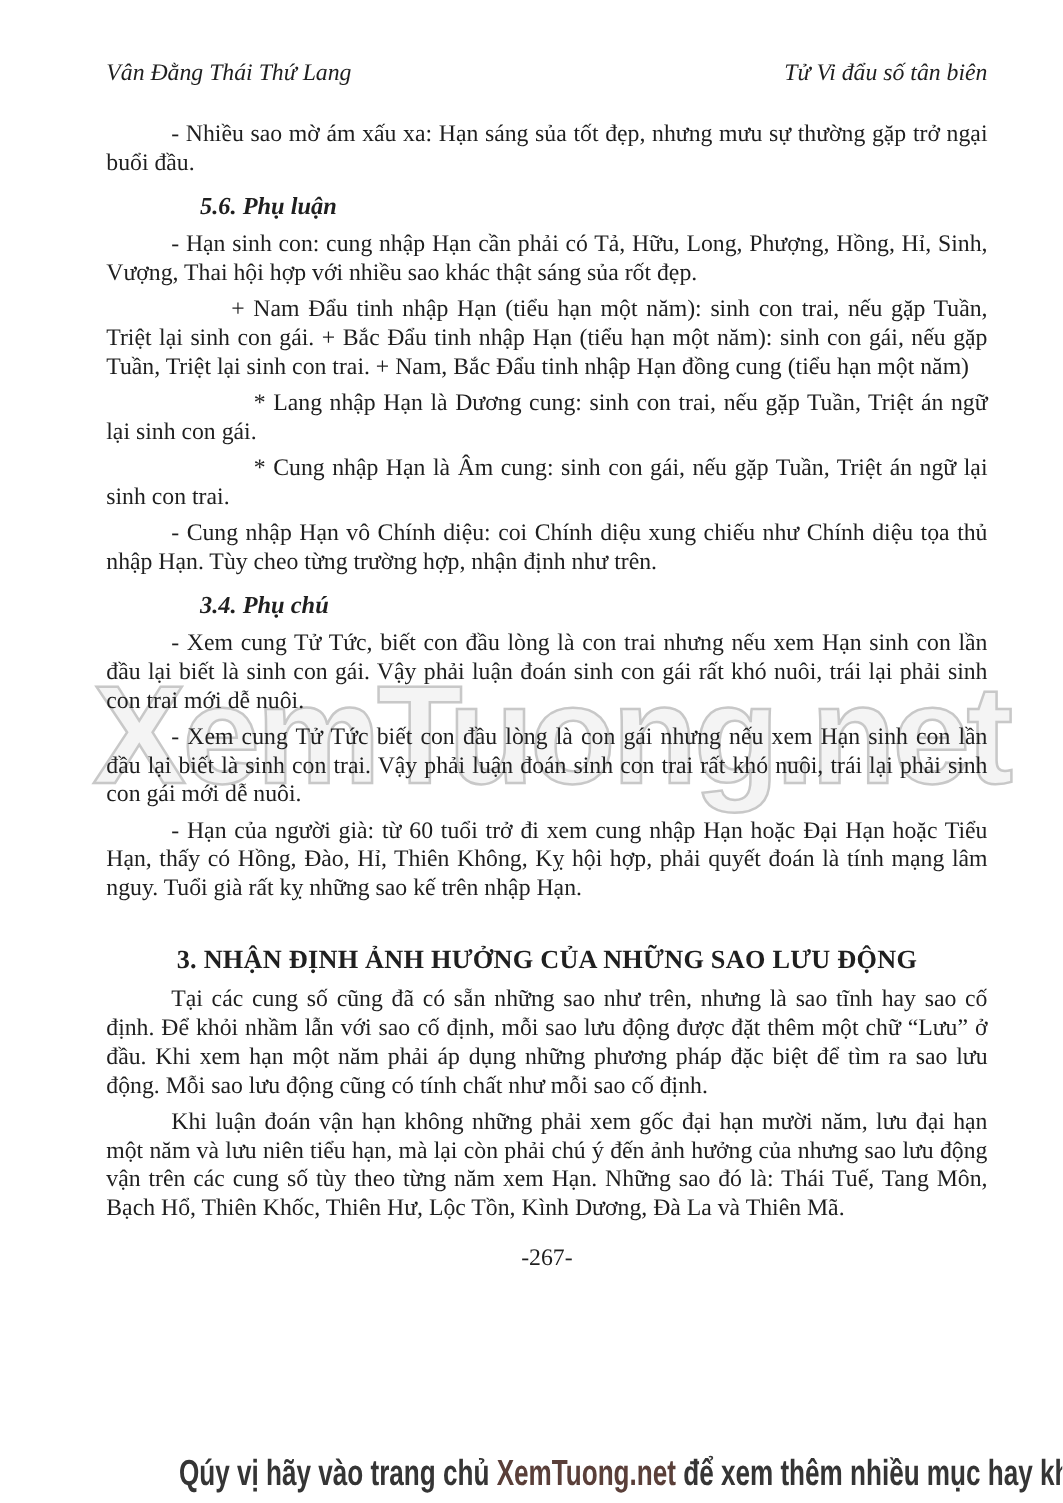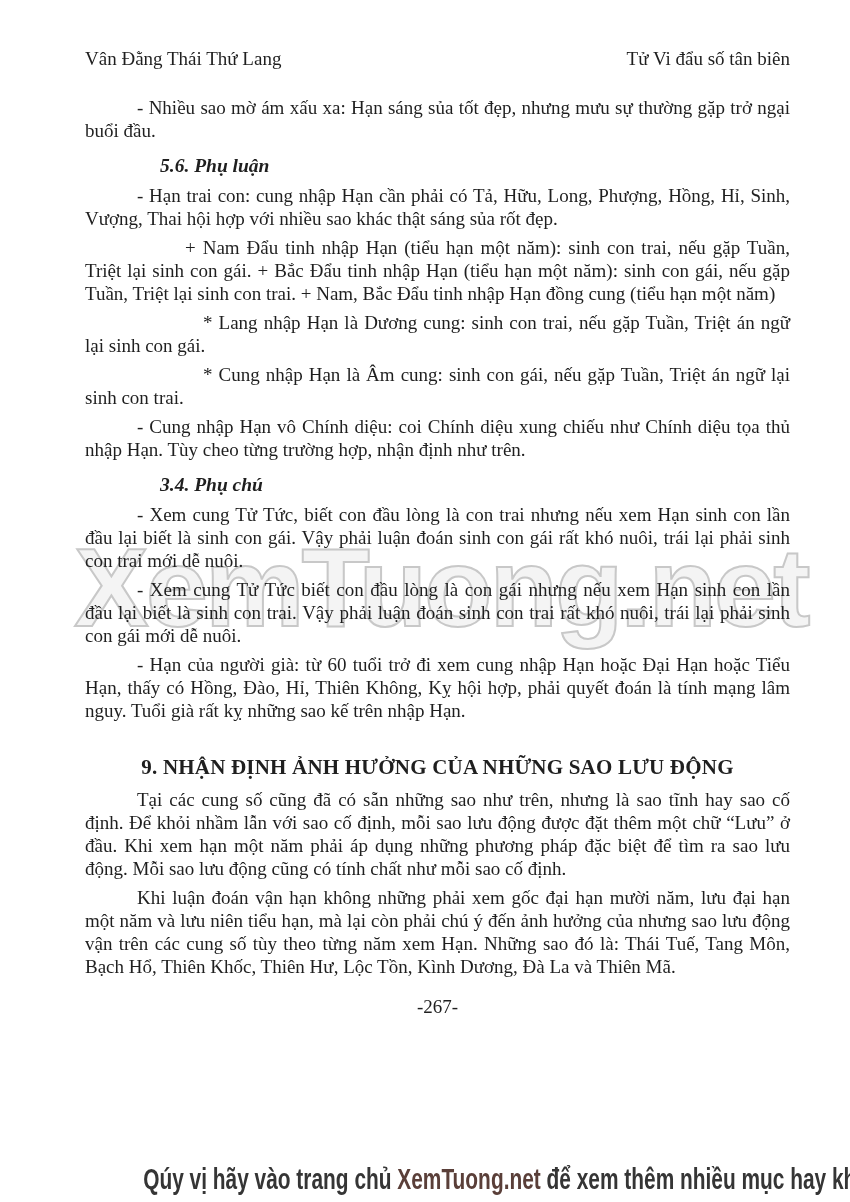--- a/index.html
+++ b/index.html
@@ -13,20 +13,21 @@
     color: #1f1f1f;
   }
   .scan-area {
     position: relative;
     padding: 48px 60px 0 85px;
     z-index: 1;
   }
   .running-header {
     display: flex;
     justify-content: space-between;
+    font-style: italic;
     font-size: 19px;
     margin-bottom: 26px;
     text-align: right;
   }
   .content { font-size: 19px; line-height: 23px; }
   .content p { margin: 6px 0 0 0; text-align: justify; }
   .content p.para       { text-indent: 52px; }
   .content p.para-plus  { text-indent: 100px; }
   .content p.para-star  { text-indent: 118px; }
   .content h3.subheading {
@@ -94,30 +95,30 @@
 
   <div class="scan-area">
     <div class="running-header">
       <span>Vân Đằng Thái Thứ Lang</span>
       <span>Tử Vi đẩu số tân biên</span>
     </div>
 
     <div class="content">
         <p class="para">- Nhiều sao mờ ám xấu xa: Hạn sáng sủa tốt đẹp, nhưng mưu sự thường gặp trở ngại buổi đầu.</p>
         <h3 class="subheading">5.6. Phụ luận</h3>
-        <p class="para">- Hạn trai con: cung nhập Hạn cần phải có Tả, Hữu, Long, Phượng, Hồng, Hỉ, Sinh, Vượng, Thai hội hợp với nhiều sao khác thật sáng sủa rốt đẹp.</p>
+        <p class="para">- Hạn sinh con: cung nhập Hạn cần phải có Tả, Hữu, Long, Phượng, Hồng, Hỉ, Sinh, Vượng, Thai hội hợp với nhiều sao khác thật sáng sủa rốt đẹp.</p>
         <p class="para-plus">+ Nam Đẩu tinh nhập Hạn (tiểu hạn một năm): sinh con trai, nếu gặp Tuần, Triệt lại sinh con gái. + Bắc Đẩu tinh nhập Hạn (tiểu hạn một năm): sinh con gái, nếu gặp Tuần, Triệt lại sinh con trai. + Nam, Bắc Đẩu tinh nhập Hạn đồng cung (tiểu hạn một năm)</p>
         <p class="para-star">* Lang nhập Hạn là Dương cung: sinh con trai, nếu gặp Tuần, Triệt án ngữ lại sinh con gái.</p>
         <p class="para-star">* Cung nhập Hạn là Âm cung: sinh con gái, nếu gặp Tuần, Triệt án ngữ lại sinh con trai.</p>
         <p class="para">- Cung nhập Hạn vô Chính diệu: coi Chính diệu xung chiếu như Chính diệu tọa thủ nhập Hạn. Tùy cheo từng trường hợp, nhận định như trên.</p>
         <h3 class="subheading">3.4. Phụ chú</h3>
         <p class="para">- Xem cung Tử Tức, biết con đầu lòng là con trai nhưng nếu xem Hạn sinh con lần đầu lại biết là sinh con gái. Vậy phải luận đoán sinh con gái rất khó nuôi, trái lại phải sinh con trai mới dễ nuôi.</p>
         <p class="para">- Xem cung Tử Tức biết con đầu lòng là con gái nhưng nếu xem Hạn sinh con lần đầu lại biết là sinh con trai. Vậy phải luận đoán sinh con trai rất khó nuôi, trái lại phải sinh con gái mới dễ nuôi.</p>
         <p class="para">- Hạn của người già: từ 60 tuổi trở đi xem cung nhập Hạn hoặc Đại Hạn hoặc Tiểu Hạn, thấy có Hồng, Đào, Hỉ, Thiên Không, Kỵ hội hợp, phải quyết đoán là tính mạng lâm nguy. Tuổi già rất kỵ những sao kế trên nhập Hạn.</p>
-        <h2 class="section-title">9. NHẬN ĐỊNH ẢNH HƯỞNG CỦA NHỮNG SAO LƯU ĐỘNG</h2>
+        <h2 class="section-title">3. NHẬN ĐỊNH ẢNH HƯỞNG CỦA NHỮNG SAO LƯU ĐỘNG</h2>
         <p class="para">Tại các cung số cũng đã có sẵn những sao như trên, nhưng là sao tĩnh hay sao cố định. Để khỏi nhầm lẫn với sao cố định, mỗi sao lưu động được đặt thêm một chữ “Lưu” ở đầu. Khi xem hạn một năm phải áp dụng những phương pháp đặc biệt để tìm ra sao lưu động. Mỗi sao lưu động cũng có tính chất như mỗi sao cố định.</p>
         <p class="para">Khi luận đoán vận hạn không những phải xem gốc đại hạn mười năm, lưu đại hạn một năm và lưu niên tiểu hạn, mà lại còn phải chú ý đến ảnh hưởng của nhưng sao lưu động vận trên các cung số tùy theo từng năm xem Hạn. Những sao đó là: Thái Tuế, Tang Môn, Bạch Hổ, Thiên Khốc, Thiên Hư, Lộc Tồn, Kình Dương, Đà La và Thiên Mã.</p>
       </div>
 
     <div class="page-number">-267-</div>
   </div>
 
   <div class="footer-bar">
     <span class="footer-line"><span>Qúy vị hãy vào trang chủ </span><span class="brand">XemTuong.net</span><span> để xem thêm nhiều mục hay khác</span></span>
   </div>

